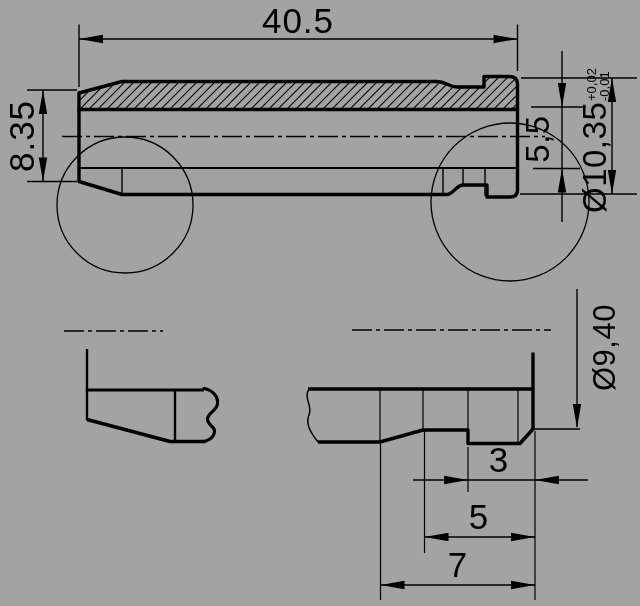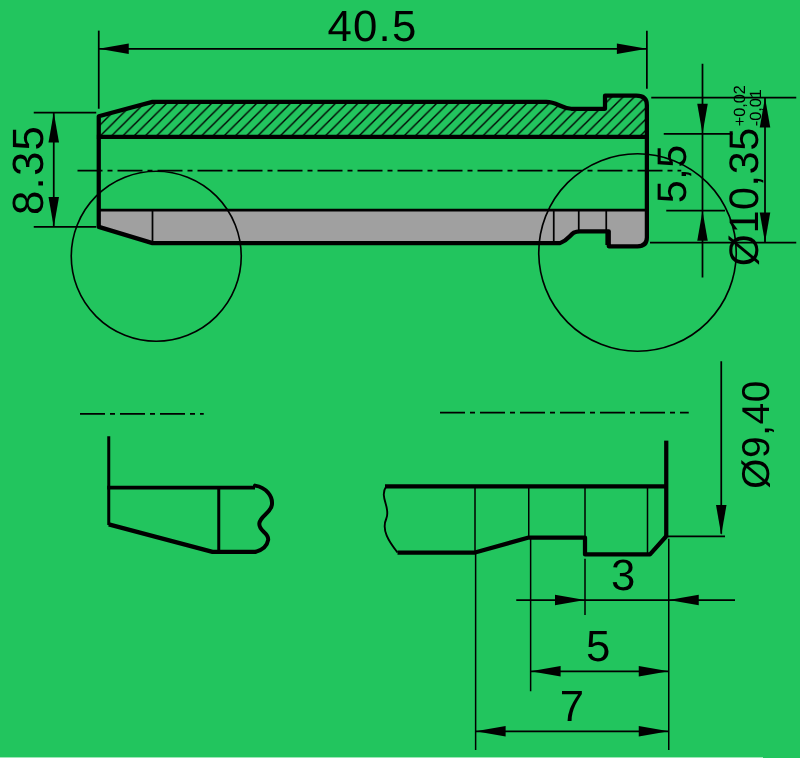--- a/index.html
+++ b/index.html
@@ -1,16 +1,16 @@
 <!DOCTYPE html>
 <html><head>
 <meta charset="utf-8">
 <style>
   html,body{margin:0;padding:0;background:#ffffff;}
-  .stage{position:relative;width:640px;height:606px;background:#22c55e;overflow:hidden;
+  .stage{position:relative;width:640px;height:606px;background:#a3a3a3;overflow:hidden;
          font-family:"Liberation Sans", sans-serif;}
   svg{display:block;}
   text{fill:#000;}
   .dimtxt{font-size:35px;letter-spacing:1px;}
   .dimtxt-sm{font-size:33px;letter-spacing:0.5px;}
   .dia{font-size:33px;letter-spacing:0.5px;}
   .dia-sm{font-size:31px;letter-spacing:0.5px;}
   .tol{font-size:13px;letter-spacing:0px;}
 </style>
 </head>

